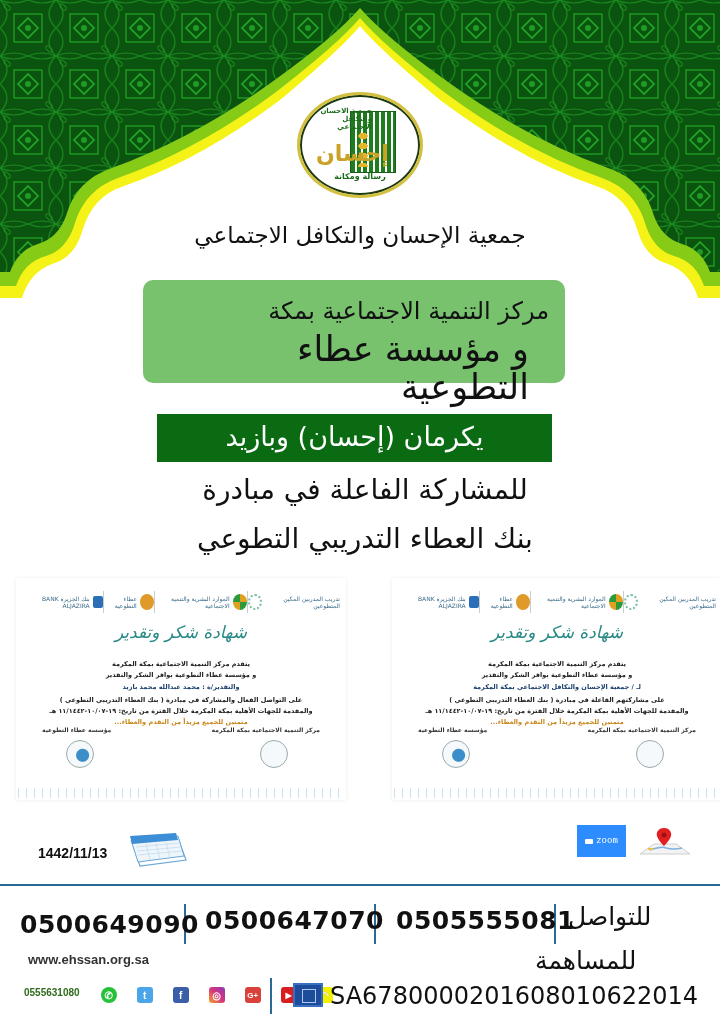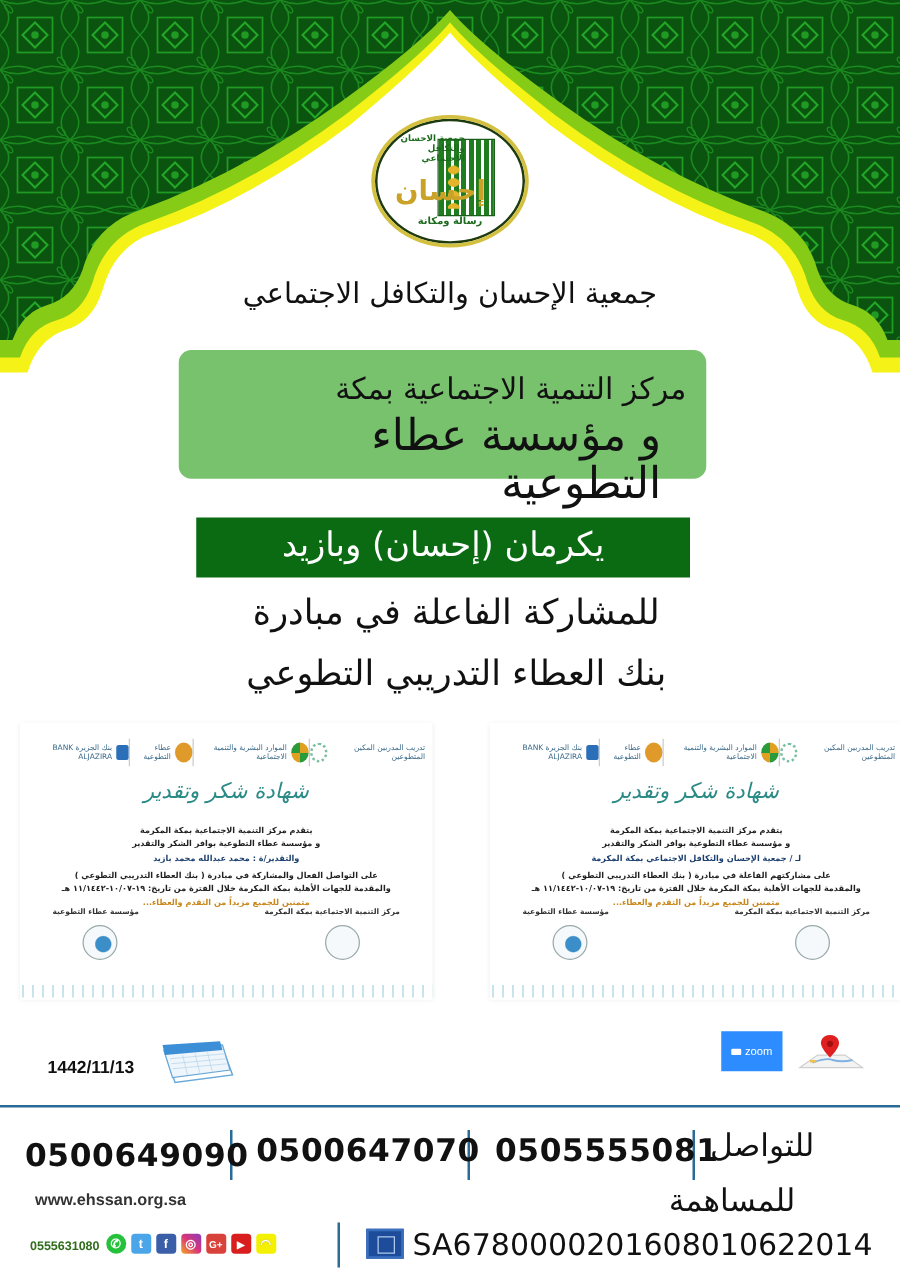--- a/index.html
+++ b/index.html
@@ -55,32 +55,32 @@
     .cert .sig { position: absolute; top: 148px; font-size: 6px; font-weight: bold; color: #333; direction: rtl; }
     .cert .seal { position: absolute; top: 162px; width: 28px; height: 28px; border-radius: 50%; border: 1px solid #9aa; background: #f6f9fb; }
     .cert .seal.blue { background: radial-gradient(circle at 60% 55%, #3b8ec7 0 6px, #f6f9fb 7px); }
     .cert .border-dec { position: absolute; bottom: 2px; left: 0; right: 0; height: 10px;
                         background: repeating-linear-gradient(90deg, transparent 0 2px, #b9dce6 2px 3px, transparent 3px 8px); opacity: 0.8; }
 
     
     .date { position: absolute; left: 38px; top: 845px; font-size: 14px; font-weight: bold; color: #111; font-family: "Liberation Sans", sans-serif; }
     .calendar { position: absolute; left: 128px; top: 832px; width: 62px; height: 36px; }
     .zoom-btn { position: absolute; left: 577px; top: 825px; width: 49px; height: 32px; background: #2d8cff; color: #ffffff;
-                font-size: 9px; font-family: Liberation Sans, sans-serif; display: flex; align-items: center; justify-content: center; gap: 3px; }
+                font-size: 9px; font-family: Liberation Mono, monospace; display: flex; align-items: center; justify-content: center; gap: 3px; }
     .zoom-btn .cam { width: 8px; height: 5px; background: #fff; border-radius: 1px; }
     .map-icon { position: absolute; left: 636px; top: 824px; width: 56px; height: 36px; }
 
     
     .hr { position: absolute; left: 0; top: 884px; width: 720px; height: 2px; background: #2a6a96; }
     .vline { position: absolute; width: 2px; background: #2a6a96; }
     .phone { position: absolute; top: 906px; font-size: 25px; font-weight: bold; color: #111; font-family: "DejaVu Sans", sans-serif; letter-spacing: 0.5px; }
     .contact-lbl { position: absolute; left: 568px; top: 902px; font-size: 25px; direction: rtl; color: #111; }
     .contrib-lbl { position: absolute; left: 535px; top: 946px; font-size: 25px; direction: rtl; color: #111; }
     .website { position: absolute; left: 28px; top: 952px; font-size: 13px; font-weight: bold; color: #333; font-family: "Liberation Sans", sans-serif; }
-    .social { position: absolute; left: 24px; top: 987px; display: flex; align-items: flex-end; gap: 4px; }
+    .social { position: absolute; left: 24px; top: 987px; display: flex; align-items: flex-start; gap: 20px; }
     .social .num { font-size: 10px; font-weight: bold; color: #2f6b1a; font-family: "Liberation Sans", sans-serif; margin-right: 1px; }
     .social .s { width: 16px; height: 16px; border-radius: 3px; color: #fff; font-size: 10px; font-weight: bold;
                  display: flex; align-items: center; justify-content: center; font-family: "Liberation Sans", sans-serif; }
     .bank-ic { position: absolute; left: 293px; top: 983px; width: 30px; height: 24px; background: #1d4d9a; border: 2px solid #3a6fc0; }
     .bank-ic::after { content: ""; position: absolute; left: 7px; top: 4px; width: 12px; height: 12px; border: 1px solid #b0c8ee; }
     .iban { position: absolute; left: 330px; top: 982px; font-size: 24px; color: #111; font-family: "DejaVu Sans", sans-serif; }
   </style>
 </head>
 <body>
 

